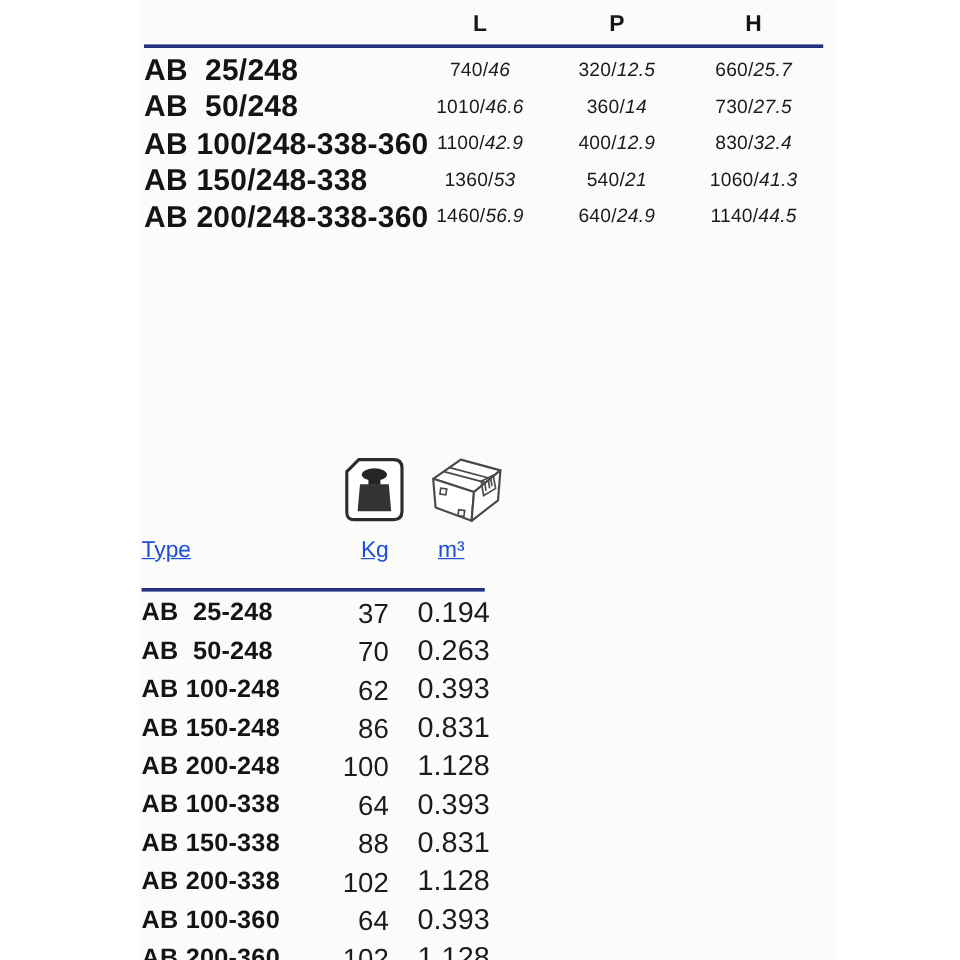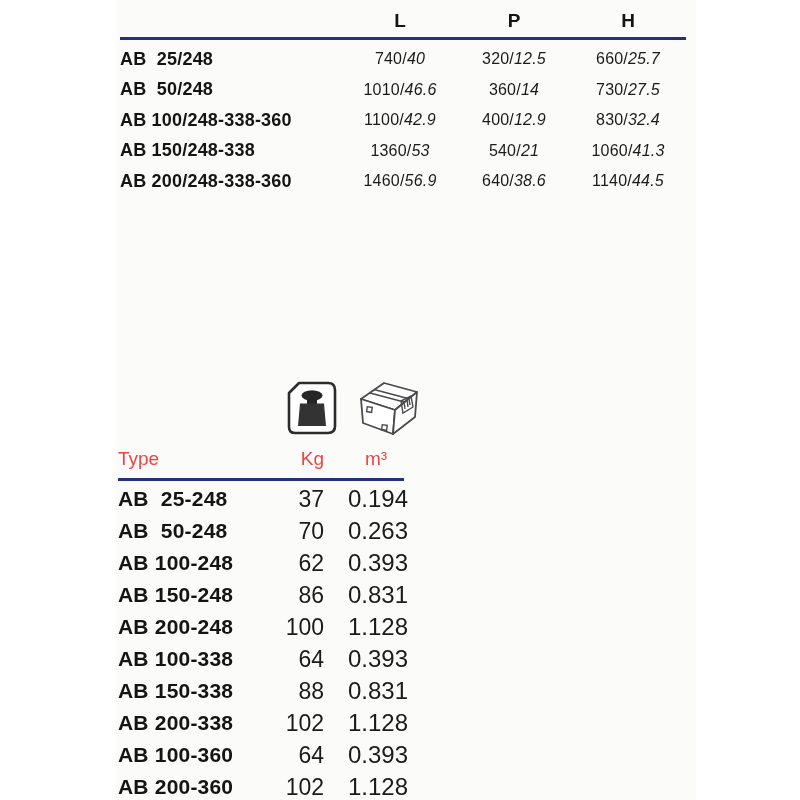--- a/index.html
+++ b/index.html
@@ -25,21 +25,21 @@
     height:32px;display:flex;align-items:flex-end;justify-content:center;
     font-weight:bold;font-size:19px;padding-bottom:5px;color:#151515;
   }
   .dim-rule{
     grid-column:1 / -1;height:3px;margin-bottom:4px;
   }
   .dim-row-cell{
     height:30.5px;display:flex;align-items:center;
   }
   .model{
-    font-weight:bold;font-size:18px;white-space:pre;color:#141414;
+    font-weight:bold;font-size:25px;white-space:pre;color:#141414;
     letter-spacing:0.2px;
   }
   .val{
     justify-content:center;font-size:16px;letter-spacing:0.2px;
   }
   .it{font-style:italic;}
   
   .wt-table{
     position:absolute;left:118px;top:372px;width:286px;
   }
@@ -47,21 +47,21 @@
     position:relative;height:70px;
   }
   .wt-icon-weight{position:absolute;left:167px;top:8px;}
   .wt-icon-box{position:absolute;left:236px;top:2px;}
   .wt-grid{
     display:grid;
     grid-template-columns:152px 54px 80px;
   }
   .wt-head{
     height:28px;display:flex;align-items:flex-end;
-    font-size:19px;padding-bottom:8px;color:#ef4444;
+    font-size:19px;padding-bottom:20px;color:#1d4ed8;text-decoration:underline;
   }
   .wt-head.kg{justify-content:flex-end;}
   .wt-head.m3{justify-content:center;padding-left:24px;}
   .wt-rule{grid-column:1 / -1;height:3px;margin-bottom:2px;}
   .wt-cell{height:32px;display:flex;align-items:center;}
   .wt-type{
     font-weight:bold;font-size:21px;white-space:pre;color:#141414;
     letter-spacing:0.2px;
   }
   .wt-kg{justify-content:flex-end;font-size:23px;}
@@ -79,21 +79,21 @@
     <div class="dim-head">L</div>
     <div class="dim-head">P</div>
     <div class="dim-head">H</div>
     <div class="dim-rule" style="background:#25317f"></div>
 
     <div class="dim-row-cell">
         <span class="model">AB  25/248</span>
       </div>
     <div class="dim-row-cell val">
         <span>740/</span>
-        <span class="it">40</span>
+        <span class="it">46</span>
       </div>
     <div class="dim-row-cell val">
         <span>320/</span>
         <span class="it">12.5</span>
       </div>
     <div class="dim-row-cell val">
         <span>660/</span>
         <span class="it">25.7</span>
       </div>
 
@@ -147,21 +147,21 @@
 
     <div class="dim-row-cell">
         <span class="model">AB 200/248-338-360</span>
       </div>
     <div class="dim-row-cell val">
         <span>1460/</span>
         <span class="it">56.9</span>
       </div>
     <div class="dim-row-cell val">
         <span>640/</span>
-        <span class="it">38.6</span>
+        <span class="it">24.9</span>
       </div>
     <div class="dim-row-cell val">
         <span>1140/</span>
         <span class="it">44.5</span>
       </div>
   </div>
 </div>
 
 <div class="wt-table">
   <div class="wt-icons">

